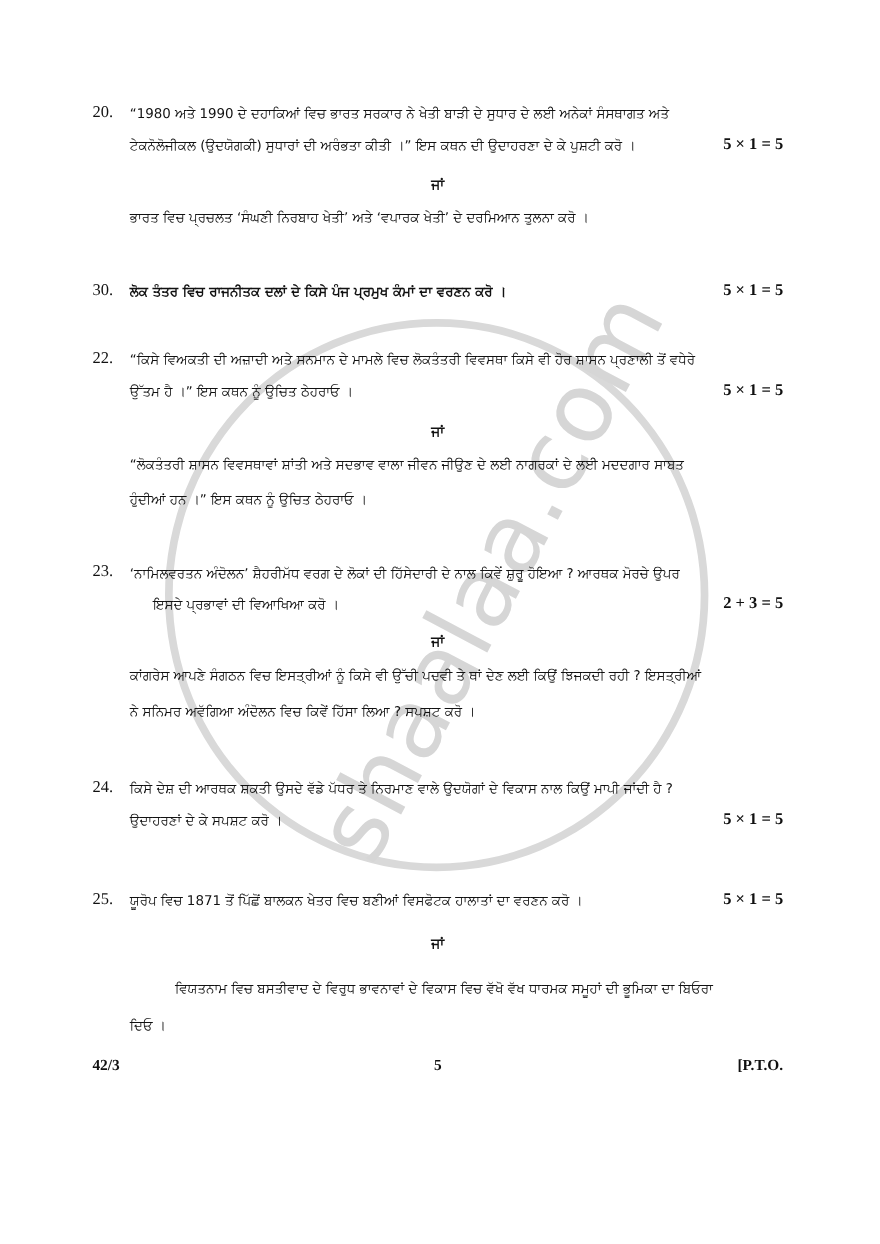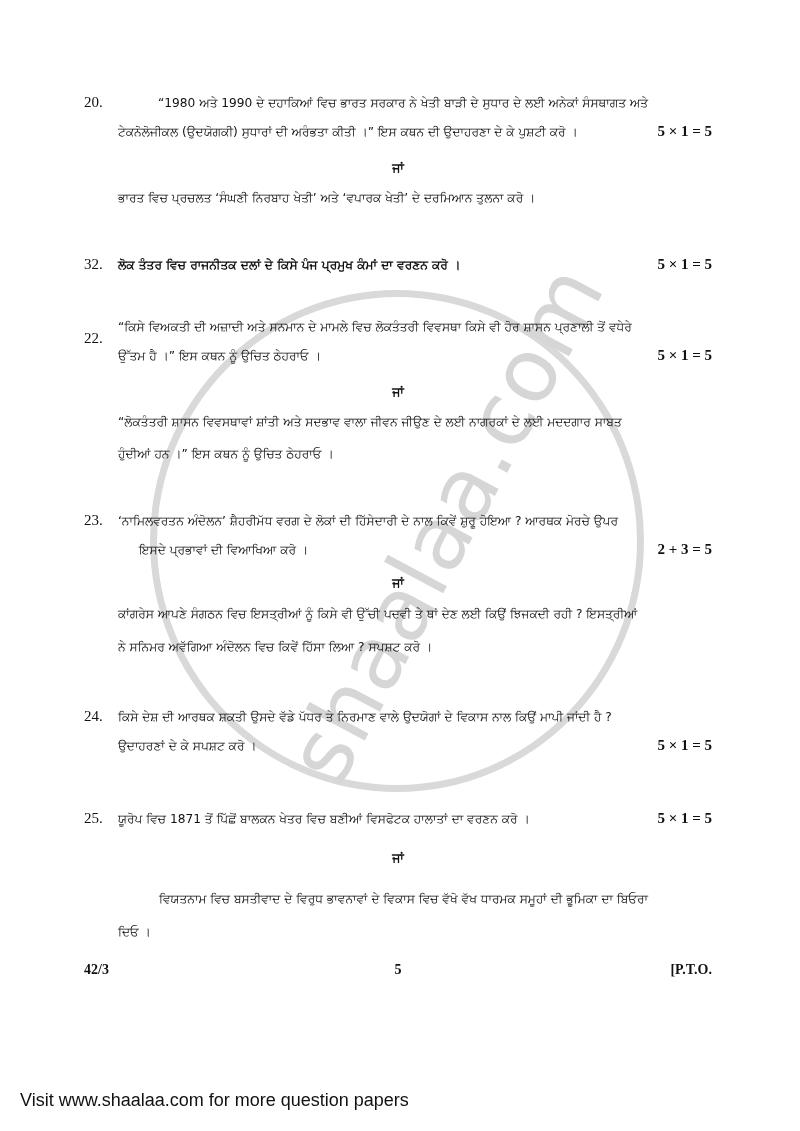--- a/index.html
+++ b/index.html
@@ -21,35 +21,35 @@
 </head>
 <body>
 
 <div class="page">
 
   <div class="watermark"></div>
   <div class="wm-text">shaalaa.com</div>
 
   <div class="q" style="top:94px;">
     <span class="qnum" style="top:0;">20.</span>
-    <span class="line" style="top:2px;margin-left:40px;">“1980 ਅਤੇ 1990 ਦੇ ਦਹਾਕਿਆਂ ਵਿਚ ਭਾਰਤ ਸਰਕਾਰ ਨੇ ਖੇਤੀ ਬਾੜੀ ਦੇ ਸੁਧਾਰ ਦੇ ਲਈ ਅਨੇਕਾਂ ਸੰਸਥਾਗਤ ਅਤੇ</span>
+    <span class="line" style="top:2px;">“1980 ਅਤੇ 1990 ਦੇ ਦਹਾਕਿਆਂ ਵਿਚ ਭਾਰਤ ਸਰਕਾਰ ਨੇ ਖੇਤੀ ਬਾੜੀ ਦੇ ਸੁਧਾਰ ਦੇ ਲਈ ਅਨੇਕਾਂ ਸੰਸਥਾਗਤ ਅਤੇ</span>
     <span class="line" style="top:31px;">ਟੇਕਨੋਲੋਜੀਕਲ (ਉਦਯੋਗਕੀ) ਸੁਧਾਰਾਂ ਦੀ ਅਰੰਭਤਾ ਕੀਤੀ ।” ਇਸ ਕਥਨ ਦੀ ਉਦਾਹਰਣਾ ਦੇ ਕੇ ਪੁਸ਼ਟੀ ਕਰੋ ।</span>
     <span class="marks" style="top:29px;">5 × 1 = 5</span>
     <div class="or" style="top:66px;">ਜਾਂ</div>
     <span class="line" style="top:97px;">ਭਾਰਤ ਵਿਚ ਪ੍ਰਚਲਤ ‘ਸੰਘਣੀ ਨਿਰਬਾਹ ਖੇਤੀ’ ਅਤੇ ‘ਵਪਾਰਕ ਖੇਤੀ’ ਦੇ ਦਰਮਿਆਨ ਤੁਲਨਾ ਕਰੋ ।</span>
   </div>
 
   <div class="q" style="top:256px;">
-    <span class="qnum" style="top:0;">32.</span>
+    <span class="qnum" style="top:0;">30.</span>
     <span class="line" style="top:2px;font-weight:bold;">ਲੋਕ ਤੰਤਰ ਵਿਚ ਰਾਜਨੀਤਕ ਦਲਾਂ ਦੇ ਕਿਸੇ ਪੰਜ ਪ੍ਰਮੁਖ ਕੰਮਾਂ ਦਾ ਵਰਣਨ ਕਰੋ ।</span>
     <span class="marks" style="top:0;">5 × 1 = 5</span>
   </div>
 
   <div class="q" style="top:318px;">
-    <span class="qnum" style="top:12px;">22.</span>
+    <span class="qnum" style="top:0;">22.</span>
     <span class="line" style="top:2px;">“ਕਿਸੇ ਵਿਅਕਤੀ ਦੀ ਅਜ਼ਾਦੀ ਅਤੇ ਸਨਮਾਨ ਦੇ ਮਾਮਲੇ ਵਿਚ ਲੋਕਤੰਤਰੀ ਵਿਵਸਥਾ ਕਿਸੇ ਵੀ ਹੋਰ ਸ਼ਾਸਨ ਪ੍ਰਣਾਲੀ ਤੋਂ ਵਧੇਰੇ</span>
     <span class="line" style="top:31px;">ਉੱਤਮ ਹੈ ।” ਇਸ ਕਥਨ ਨੂੰ ਉਚਿਤ ਠੇਹਰਾਓ ।</span>
     <span class="marks" style="top:29px;">5 × 1 = 5</span>
     <div class="or" style="top:66px;">ਜਾਂ</div>
     <span class="line" style="top:97px;">“ਲੋਕਤੰਤਰੀ ਸ਼ਾਸਨ ਵਿਵਸਥਾਵਾਂ ਸ਼ਾਂਤੀ ਅਤੇ ਸਦਭਾਵ ਵਾਲਾ ਜੀਵਨ ਜੀਉਣ ਦੇ ਲਈ ਨਾਗਰਕਾਂ ਦੇ ਲਈ ਮਦਦਗਾਰ ਸਾਬਤ</span>
     <span class="line" style="top:129px;">ਹੁੰਦੀਆਂ ਹਨ ।” ਇਸ ਕਥਨ ਨੂੰ ਉਚਿਤ ਠੇਹਰਾਓ ।</span>
   </div>
 
   <div class="q" style="top:512px;">
     <span class="qnum" style="top:0;">23.</span>
@@ -76,14 +76,13 @@
     <span class="line" style="top:82px;margin-left:41px;">ਵਿਯਤਨਾਮ ਵਿਚ ਬਸਤੀਵਾਦ ਦੇ ਵਿਰੁਧ ਭਾਵਨਾਵਾਂ ਦੇ ਵਿਕਾਸ ਵਿਚ ਵੱਖੋ ਵੱਖ ਧਾਰਮਕ ਸਮੂਹਾਂ ਦੀ ਭੂਮਿਕਾ ਦਾ ਬਿਓਰਾ</span>
     <span class="line" style="top:115px;">ਦਿਓ ।</span>
   </div>
 
   <div class="footer">
     <span class="l">42/3</span>
     <span class="c">5</span>
     <span class="r">[P.T.O.</span>
   </div>
 
-  <div class="visit">Visit www.shaalaa.com for more question papers</div>
 </div>
 
 </body></html>

